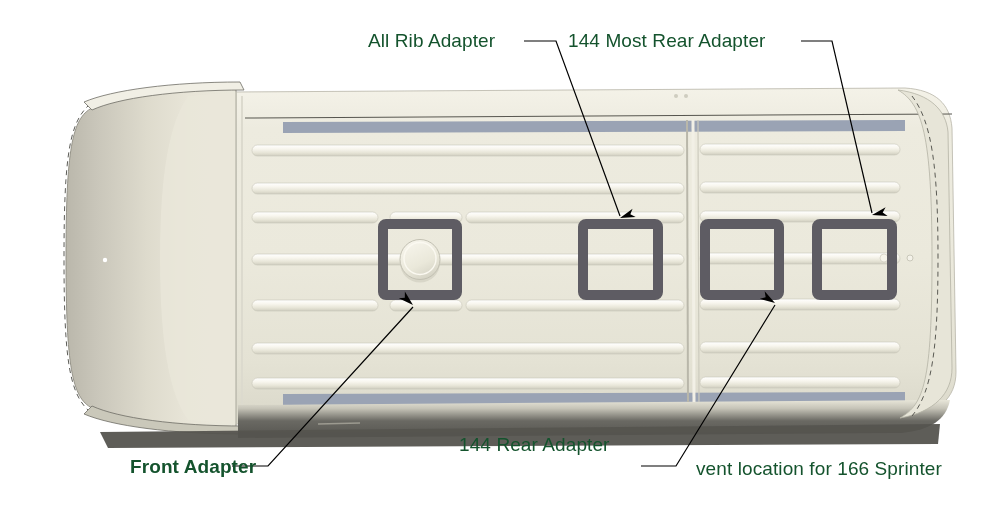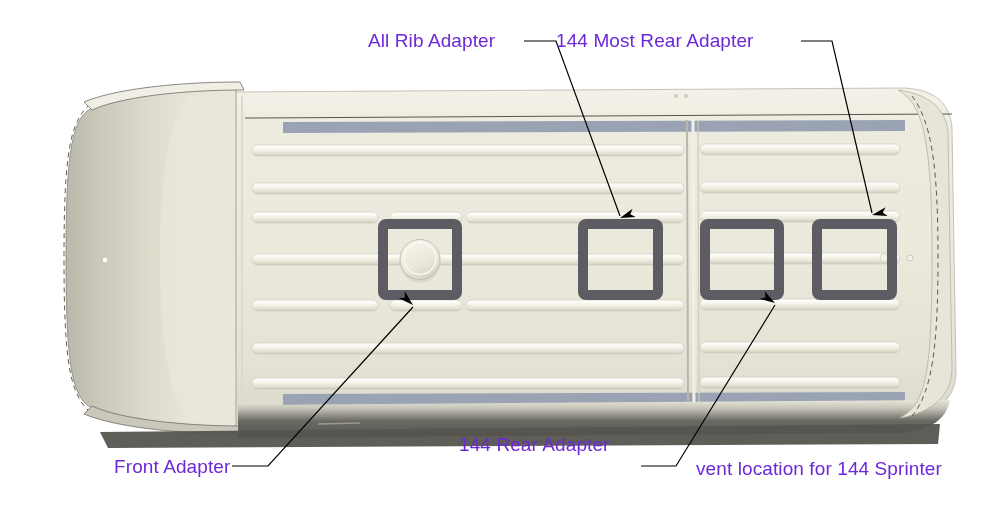--- a/index.html
+++ b/index.html
@@ -23,21 +23,21 @@
     position: absolute;
     left: 0;
     top: 0;
     width: 1002px;
     height: 522px;
   }
   .anno-label {
     position: absolute;
     font-family: "Liberation Sans", sans-serif;
     font-size: 19px;
-    color: #6d28d9;
+    color: #14532d;
     white-space: nowrap;
     line-height: 22px;
     letter-spacing: 0.1px;
   }
 </style>
 </head>
 <body>
 
 <div id="stage">
 
@@ -196,19 +196,19 @@
         </g>
         <g>
           <path d="M 641 466 L 676 466 L 775 305" fill="none" stroke="#000000" stroke-width="1.2"></path>
           <path d="M 0 0 L -4.5 -15 L 0 -11 L 4.5 -15 Z" fill="#000000" transform="translate(775,303) rotate(-58)"></path>
         </g>
       </g>
   </svg>
 
   <div id="label-layer">
       <div class="anno-label" style="left: 368px; top: 30px;">All Rib Adapter</div>
-      <div class="anno-label" style="left: 556px; top: 30px;">144 Most Rear Adapter</div>
-      <div class="anno-label" style="left: 114px; top: 456px;">Front Adapter</div>
+      <div class="anno-label" style="left: 568px; top: 30px;">144 Most Rear Adapter</div>
+      <div class="anno-label" style="left: 130px; top: 456px; font-weight: bold;">Front Adapter</div>
       <div class="anno-label" style="left: 459px; top: 434px;">144 Rear Adapter</div>
-      <div class="anno-label" style="left: 696px; top: 458px;">vent location for 144 Sprinter</div>
+      <div class="anno-label" style="left: 696px; top: 458px;">vent location for 166 Sprinter</div>
     </div>
 
 </div>
 
 </body></html>

